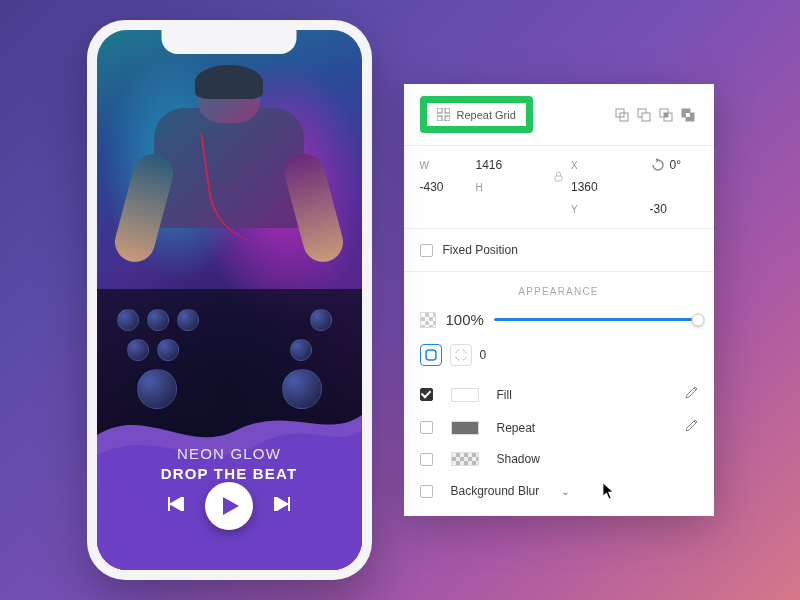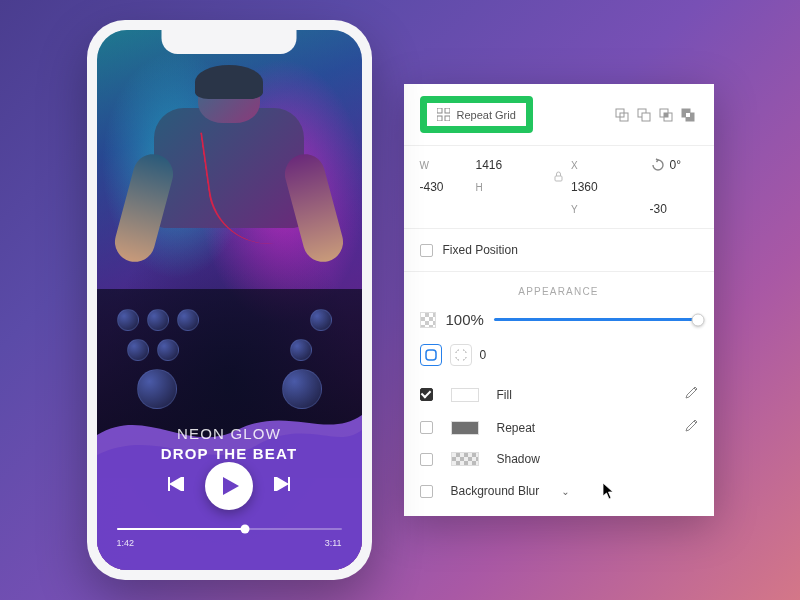--- a/index.html
+++ b/index.html
@@ -134,30 +134,20 @@
           <svg width="16" height="18" viewBox="0 0 16 18">
               <path d="M0,0 L16,9 L0,18 Z" fill="#6b3fc4"></path>
             </svg>
         </span>
         <span class="skip-btn">
           <svg width="18" height="14" viewBox="0 0 18 14">
               <path d="M16,0 V14 M2,0 L14,7 L2,14 Z" fill="#fff" stroke="#fff" stroke-width="2"></path>
             </svg>
         </span>
       </div>
-      <div class="progress-wrap">
-        <div class="progress-bar">
-          <div class="progress-fill"></div>
-          <div class="progress-thumb"></div>
-        </div>
-        <div class="times">
-          <span>1:42</span>
-          <span>3:11</span>
-        </div>
-      </div>
     </div>
   </div>
 </div>
 
 <div class="panel">
   <div class="panel-section">
     <div class="top-row">
       <span class="repeat-grid-btn">
         <svg width="13" height="13" viewBox="0 0 13 13">
             <rect x="0" y="0" width="5" height="5" fill="none" stroke="#888"></rect>

